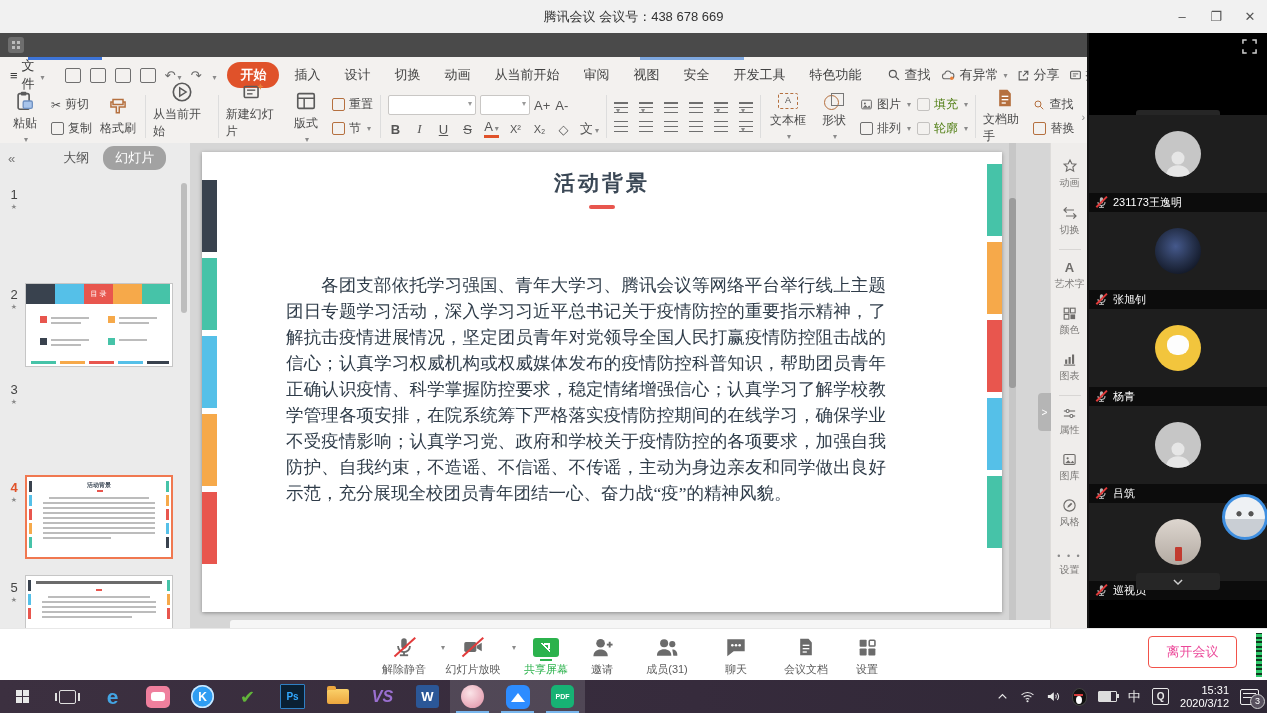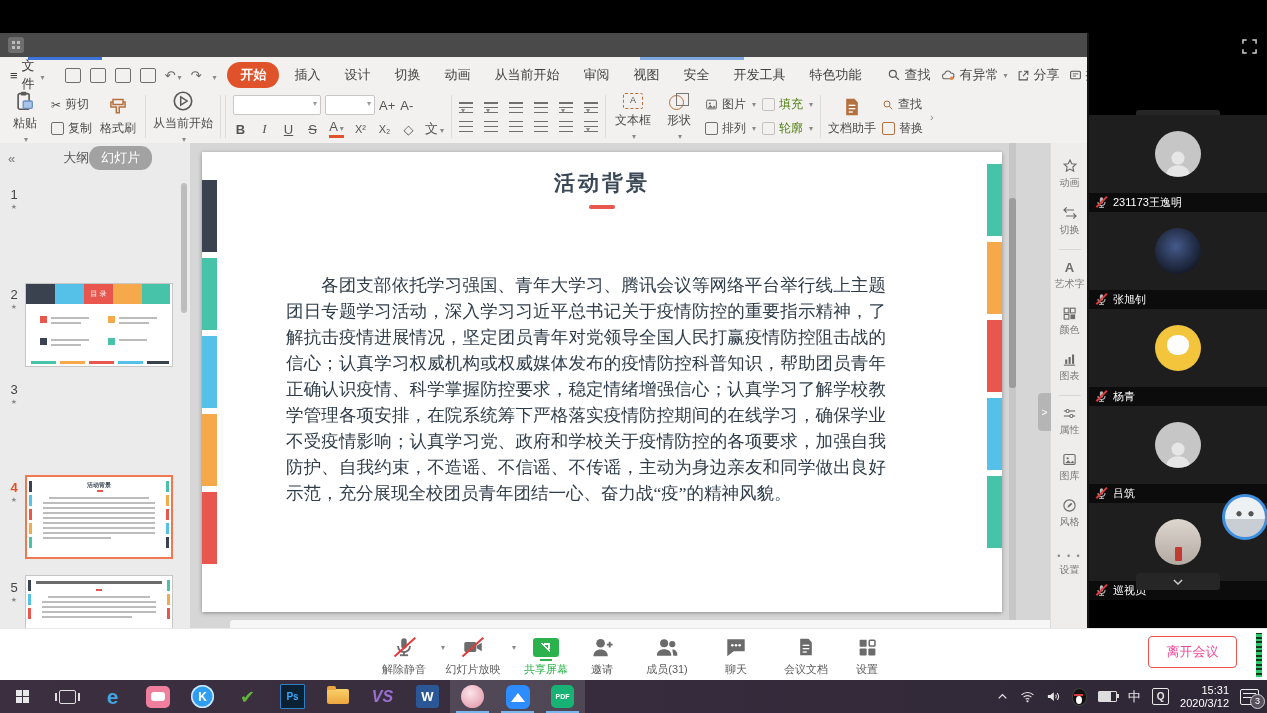--- a/index.html
+++ b/index.html
@@ -309,20 +309,26 @@
         <rect x="3.5" y="3.5" width="7.5" height="7.5" fill="none" stroke="currentColor" stroke-width="1.8"></rect>
         <rect x="13.5" y="3.5" width="7.5" height="7.5" fill="none" stroke="currentColor" stroke-width="1.8"></rect>
         <rect x="3.5" y="13.5" width="7.5" height="7.5" fill="none" stroke="currentColor" stroke-width="1.8"></rect>
         <rect x="13.5" y="13.5" width="7.5" height="7.5" fill="currentColor"></rect>
       </symbol>
   </defs>
 </svg>
 
 <div class="stage">
 
+  <div class="abs" id="titlebar">
+    <div class="ttl">腾讯会议 会议号：438 678 669</div>
+    <span class="wctl" style="right:68px">–</span>
+    <span class="wctl" style="right:34px">❐</span>
+    <span class="wctl" style="right:0">✕</span>
+  </div>
 
   <div class="abs" id="sharebar">
     <span class="applogo">
         <i></i>
       </span>
   </div>
 
   <div class="abs" id="wps">
     <div class="abs bluestrip" style="left:28px;width:74px;background:#3d74d8"></div>
     <div class="abs bluestrip" style="left:640px;width:104px;background:#7ea8e0"></div>
@@ -413,20 +419,44 @@
       <div class="vsep"></div>
       <div class="tg">
         <div class="bigbtn drop">
           <svg class="ic" width="22" height="22" style="color:#5a5a5a">
               <use href="#s-play"></use>
             </svg>
           <span>从当前开始</span>
         </div>
       </div>
       <div class="vsep"></div>
+      <div class="tg">
+        <div class="bigbtn drop">
+          <svg class="ic" width="22" height="22" style="color:#5a5a5a">
+              <use href="#s-newslide"></use>
+            </svg>
+          <span>新建幻灯片</span>
+        </div>
+        <div class="bigbtn drop">
+          <svg class="ic" width="22" height="22" style="color:#5a5a5a">
+              <use href="#s-layout"></use>
+            </svg>
+          <span>版式</span>
+        </div>
+        <div class="stack">
+          <span class="srow">
+              <span class="gb" style="width:11px;height:11px;border-color:#b5703f"></span>
+              <span>重置</span>
+            </span>
+          <span class="srow drop">
+              <span class="gb" style="width:11px;height:11px;border-color:#b5703f"></span>
+              <span>节</span>
+            </span>
+        </div>
+      </div>
       <div class="vsep"></div>
       <div class="tg">
         <div class="fontcol">
           <div class="srow">
             <span class="fontdd"></span>
             <span class="fontdd small"></span>
             <span class="chr">A+</span>
             <span class="chr">A-</span>
           </div>
           <div class="srow" style="gap:9px">
@@ -520,21 +550,21 @@
             </span>
         </div>
       </div>
       <span class="ovf">›</span>
     </div>
 
     <div class="abs" id="sidepanel">
       <div id="paneltabs">
         <span style="margin-left:8px;color:#777">«</span>
         <span style="margin-left:48px">大纲</span>
-        <span class="pill" style="margin-left:0">幻灯片</span>
+        <span class="pill" style="margin-left:14px">幻灯片</span>
       </div>
 
       <span class="tnum" style="top:44px">1</span>
       <span class="tstar" style="top:60px">★</span>
 
       <span class="tnum" style="top:144px">2</span>
       <span class="tstar" style="top:160px">★</span>
       <div class="thumb" style="top:140px">
         <span class="cb" style="left:0;top:0;width:29px;height:20px;background:#39424e"></span>
         <span class="cb" style="left:29px;top:0;width:29px;height:20px;background:#55c0e8"></span>

